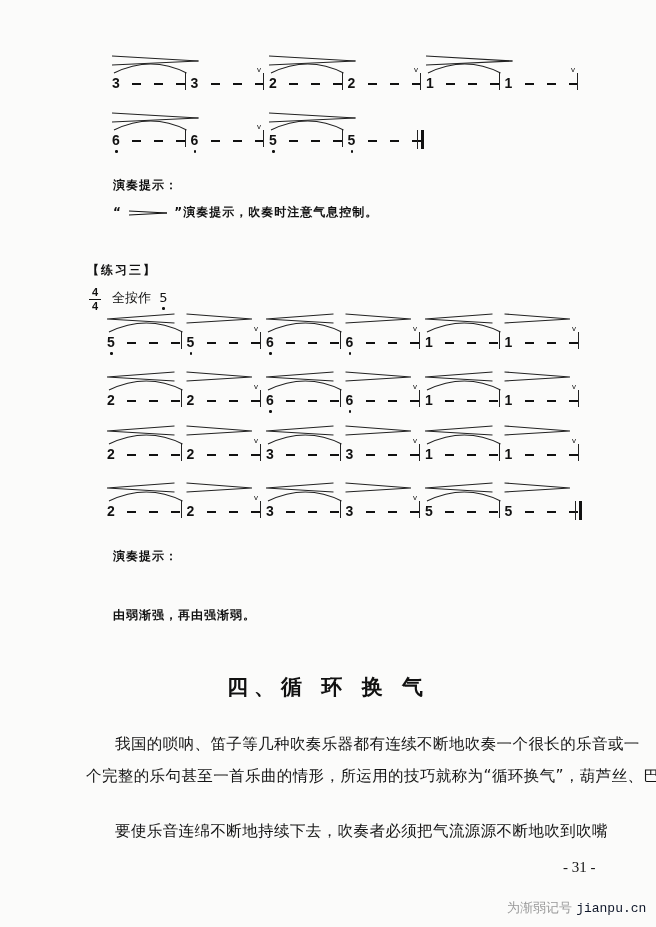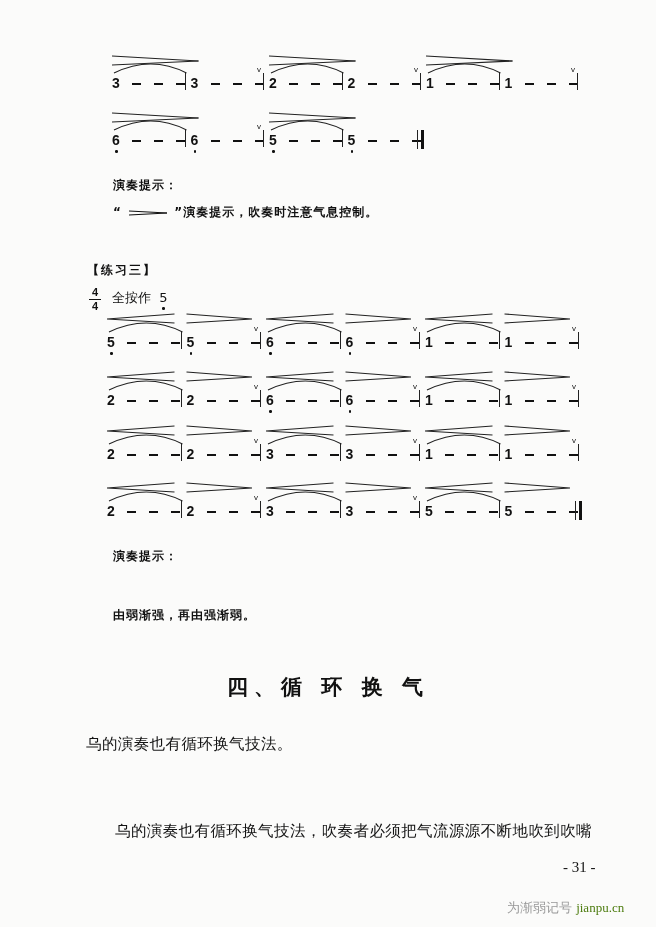--- a/index.html
+++ b/index.html
@@ -17,21 +17,21 @@
   .bar { position:absolute; width:1.3px; height:17px; background:#222; }
   .finalbar { position:absolute; width:3px; height:19px; background:#111; }
   .breath { position:absolute; font-family:"Liberation Sans", sans-serif; font-size:8px; line-height:8px; color:#111; }
   .hint-title { font-family:"DejaVu Sans", sans-serif; font-weight:bold; font-size:12px; letter-spacing:1px; }
   .hint-text { font-family:"DejaVu Sans", sans-serif; font-weight:bold; font-size:12px; letter-spacing:1px; }
   .exercise { font-family:"DejaVu Sans", sans-serif; font-weight:bold; font-size:12px; letter-spacing:2px; }
   .section-title { font-family:"DejaVu Serif", serif; font-weight:bold; font-size:21px; letter-spacing:6px; }
   .para { font-family:"DejaVu Sans", sans-serif; font-size:15.5px; line-height:32px; letter-spacing:0.4px; color:#141414; }
   .pagenum { font-family:"Liberation Serif", serif; font-size:15px; }
   .watermark { font-family:"DejaVu Sans", sans-serif; font-size:13px; color:#999; }
-  .watermark .wm-en { color:#4d7c0f; font-family:Liberation Serif, serif; }
+  .watermark .wm-en { color:#0f172a; font-family:Liberation Mono, monospace; }
   .timesig { font-family:"Liberation Sans", sans-serif; font-weight:bold; font-size:11px; line-height:11px; text-align:center; }
 </style>
 </head>
 <body>
 
 <div class="abs" style="left:0;top:0;width:656px;height:160px;" id="part1">
     <div class="note" style="left: 112px; top: 76px;">3</div>
     <div class="dash" style="left: 132px; top: 83px;"></div>
     <div class="dash" style="left: 154px; top: 83px;"></div>
     <div class="dash" style="left: 176px; top: 83px;"></div>
@@ -322,23 +322,24 @@
       <path d="M504.5,4 L570,9 M504.5,13 L570,9" stroke="#222" stroke-width="1.1" fill="none"></path>
     </svg>
   </div>
 
 <div class="abs hint-title" style="left:113px;top:548px;">演奏提示：</div>
 <div class="abs hint-text" style="left:113px;top:607px;">由弱渐强，再由强渐弱。</div>
 
 <div class="abs section-title" style="left:0;width:656px;text-align:center;top:673px;">四、循 环 换 气</div>
 
 <div class="abs para" style="left:86px;top:728px;width:520px;">
-  <div style="white-space:nowrap;">乌的演奏也有循环换气技法。</div>
+  <div style="padding-left:29px;white-space:nowrap;">我国的唢呐、笛子等几种吹奏乐器都有连续不断地吹奏一个很长的乐音或一</div>
+  <div style="white-space:nowrap;">个完整的乐句甚至一首乐曲的情形，所运用的技巧就称为“循环换气”，葫芦丝、巴</div>
 </div>
 <div class="abs para" style="left:86px;top:815px;width:520px;">
-  <div style="padding-left:29px;white-space:nowrap;">乌的演奏也有循环换气技法，吹奏者必须把气流源源不断地吹到吹嘴</div>
+  <div style="padding-left:29px;white-space:nowrap;">要使乐音连绵不断地持续下去，吹奏者必须把气流源源不断地吹到吹嘴</div>
 </div>
 
 <div class="abs pagenum" style="left:563px;top:859px;">- 31 -</div>
 <div class="abs watermark" style="left:507px;top:899px;white-space:nowrap;">
   <span>为渐弱记号</span>
   <span class="wm-en">jianpu.cn</span>
 </div>
 
 </body></html>

